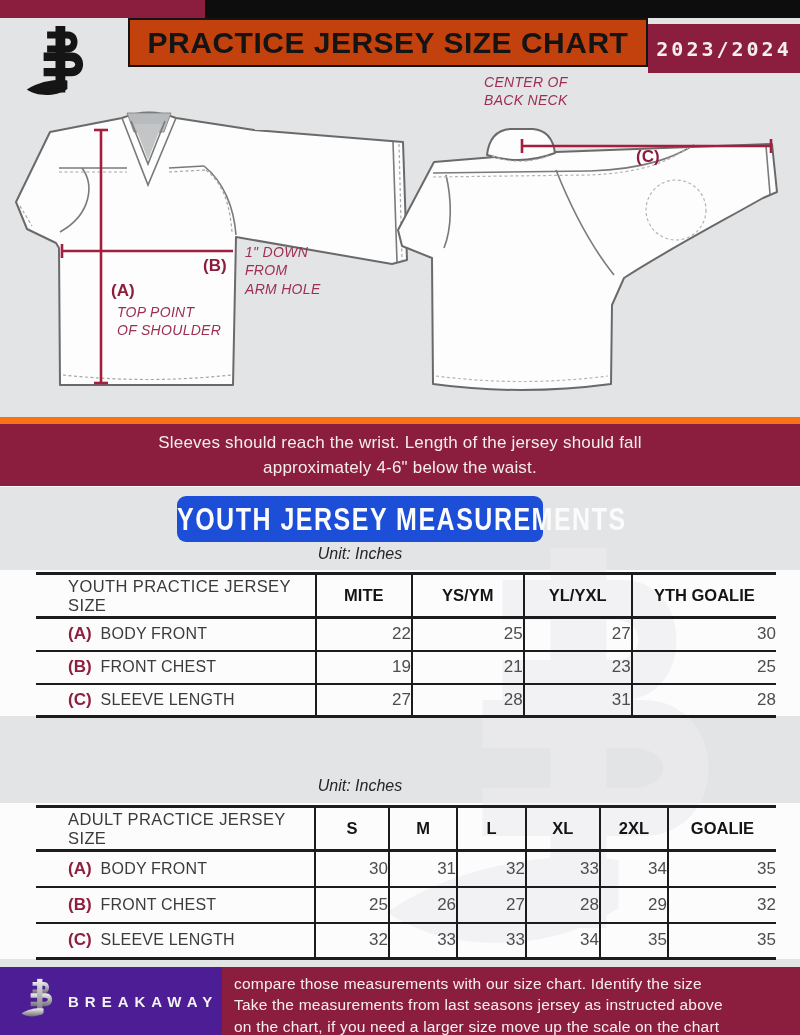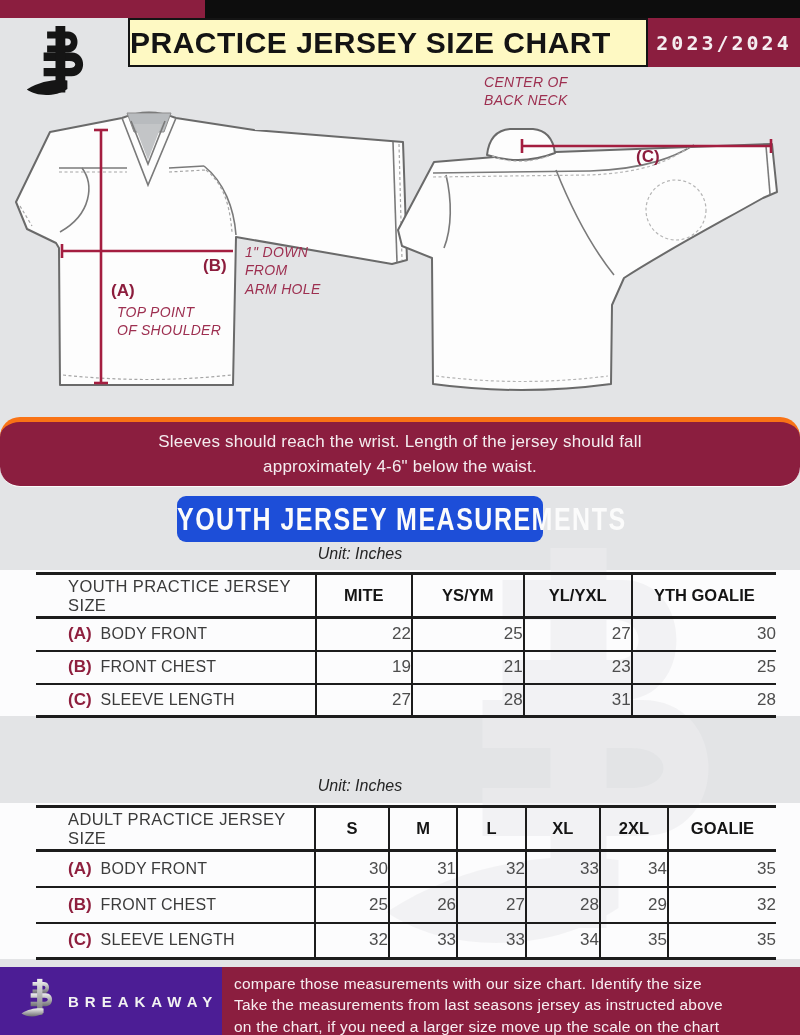--- a/index.html
+++ b/index.html
@@ -2,40 +2,40 @@
 <html><head>
 <meta charset="utf-8">
 <style>
   html,body{margin:0;padding:0;background:#9a9a9a;}
   .page{position:relative;width:800px;height:1035px;margin:0 auto;background:#e3e4e6;
         font-family:"Liberation Sans",sans-serif;overflow:hidden;}
 
   
   .strip-maroon{position:absolute;left:0;top:0;width:205px;height:18px;background:#8b1e3f;z-index:3;}
   .strip-black{position:absolute;left:205px;top:0;width:595px;height:18px;background:#0d0d0d;z-index:3;}
-  .title-box{position:absolute;left:128px;top:18px;width:520px;height:49px;background:#fef9c3;
+  .title-box{position:absolute;left:128px;top:18px;width:520px;height:49px;background:#c2410c;
              border:2px solid #141414;box-sizing:border-box;display:flex;align-items:center;
-             z-index:4;}
+             justify-content:center;z-index:4;}
   .title-box span{font-size:30px;font-weight:800;letter-spacing:.5px;color:#141414;white-space:nowrap;}
-  .season-box{position:absolute;left:648px;top:18px;width:152px;height:49px;background:#8b1e3f;
+  .season-box{position:absolute;left:648px;top:24px;width:152px;height:49px;background:#8b1e3f;
               display:flex;align-items:center;justify-content:center;z-index:4;}
   .season-box span{font-family:"DejaVu Sans Mono",monospace;font-size:20px;font-weight:bold;
                    letter-spacing:3px;color:#f5eef1;}
   .logo-top{position:absolute;left:24px;top:24px;z-index:4;}
 
   
   .jerseys{position:absolute;left:0;top:80px;z-index:3;}
   .anno{position:absolute;z-index:5;color:#9d2f50;font-style:italic;font-size:14px;
         line-height:1.32;letter-spacing:.3px;}
   .anno-label{position:absolute;z-index:5;color:#8c1d3d;font-weight:bold;font-size:17px;font-style:normal;}
 
   
   .banner{position:absolute;left:0;top:417px;width:800px;height:70px;background:#8b1e3f;
-          border-top:5px solid #f97316;border-bottom:1px solid #fafafa;box-sizing:border-box;
-          display:flex;flex-direction:column;align-items:center;justify-content:center;z-index:3;border-radius:20px;}
+          border-top:7px solid #f97316;border-bottom:1px solid #fafafa;box-sizing:border-box;
+          display:flex;flex-direction:column;align-items:center;justify-content:center;z-index:3;}
   .banner div{color:#f4ecef;font-size:17px;line-height:1.5;letter-spacing:.2px;}
 
   
   .sec-head{position:absolute;left:177px;width:366px;height:46px;background:#1d4ed8;border-radius:9px;
             display:flex;align-items:center;justify-content:flex-start;z-index:3;}
   .sec-head span{display:inline-block;color:#fbfbfb;font-size:25px;font-weight:700;
                  letter-spacing:1.5px;transform:scaleY(1.22);white-space:nowrap;}
   .unit{position:absolute;left:0;width:720px;text-align:center;font-style:italic;
         font-size:16px;color:#252525;z-index:3;}
 

